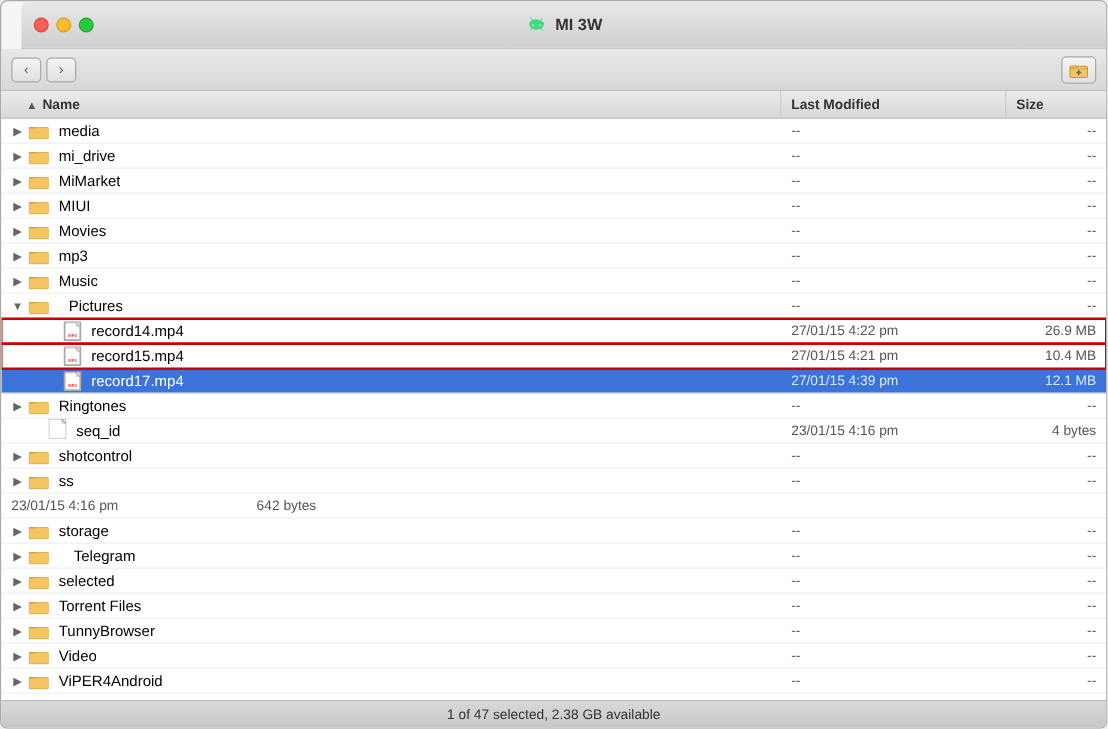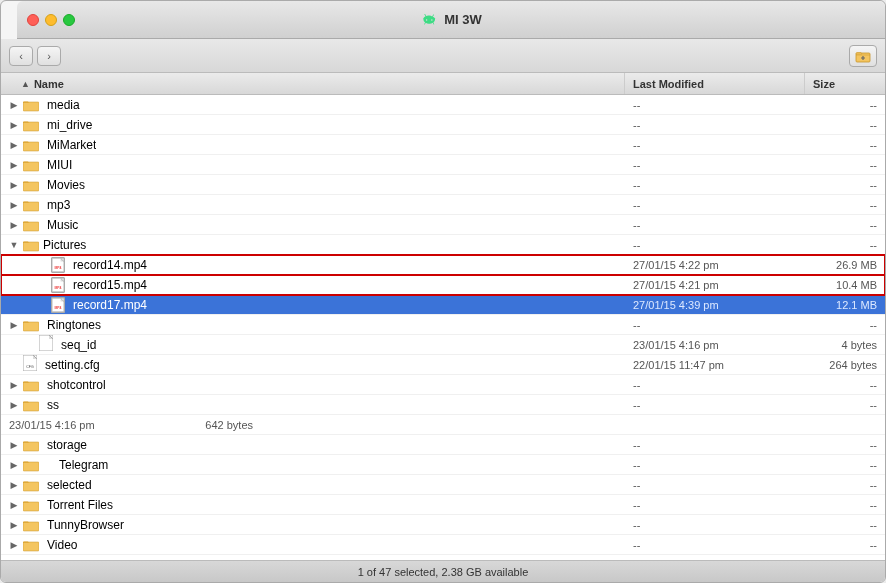--- a/index.html
+++ b/index.html
@@ -395,21 +395,21 @@
         <div class="file-row">
           <div class="file-row-name" style="padding-left: 8px;">
             <span class="expand-arrow">▼</span>
             <span style="position: relative; display: inline-flex; width: 16px; height: 14px; flex-shrink: 0;">
       <svg width="16" height="14" viewBox="0 0 16 14">
         <rect x="0" y="4" width="16" height="9" rx="1" fill="#f4c560"></rect>
         <path d="M0 5V4.5C0 4 0.5 3.5 1 3.5h4l1 1.5H0z" fill="#e8b040"></path>
         <rect x="0" y="4" width="16" height="9" rx="1" fill="none" stroke="#c8952a" stroke-width="0.5"></rect>
       </svg>
             </span>
-            <span style="margin-left: 0; overflow: hidden; text-overflow: ellipsis; white-space: nowrap;">Pictures</span>
+            <span style="margin-left: 12px; overflow: hidden; text-overflow: ellipsis; white-space: nowrap;">Pictures</span>
           </div>
           <div class="file-row-modified">--</div>
           <div class="file-row-size">--</div>
         </div>
         <div class="file-row" style="outline: rgb(204, 0, 0) solid 2px; outline-offset: -1px; z-index: 2; position: relative;">
           <div class="file-row-name" style="padding-left: 36px;">
             <span class="expand-arrow"></span>
             <span style="width: 14px; height: 16px; background: rgb(255, 255, 255); border: 1px solid rgb(170, 170, 170); border-radius: 1px; position: relative; display: inline-flex; align-items: center; justify-content: center; font-size: 5px; font-weight: bold; color: rgb(238, 68, 68); flex-shrink: 0; overflow: hidden;">
               <svg width="14" height="16" viewBox="0 0 14 16">
       <rect width="14" height="16" rx="1" fill="white" stroke="#aaa"></rect>
@@ -478,34 +478,20 @@
       <polygon points="10,0 14,4 10,4" fill="#ddd"></polygon>
       <line x1="10" y1="0" x2="14" y2="4" stroke="#aaa"></line>
     </svg></span>
             <span style="margin-left: 4px; overflow: hidden; text-overflow: ellipsis; white-space: nowrap;">seq_id</span>
           </div>
           <div class="file-row-modified">23/01/15 4:16 pm</div>
           <div class="file-row-size">4 bytes</div>
         </div>
         <div class="file-row">
           <div class="file-row-name" style="padding-left: 8px;">
-            <span class="expand-arrow"></span>
-            <span><svg width="14" height="16" viewBox="0 0 14 16">
-      <rect width="14" height="16" rx="1" fill="white" stroke="#aaa"></rect>
-      <polygon points="10,0 14,4 10,4" fill="#ddd"></polygon>
-      <line x1="10" y1="0" x2="14" y2="4" stroke="#aaa"></line>
-      <text x="7" y="13" text-anchor="middle" font-size="3.5" fill="#444">CFG</text>
-    </svg></span>
-            <span style="margin-left: 4px; overflow: hidden; text-overflow: ellipsis; white-space: nowrap;">setting.cfg</span>
-          </div>
-          <div class="file-row-modified">22/01/15 11:47 pm</div>
-          <div class="file-row-size">264 bytes</div>
-        </div>
-        <div class="file-row">
-          <div class="file-row-name" style="padding-left: 8px;">
             <span class="expand-arrow">▶</span>
             <span style="position: relative; display: inline-flex; width: 16px; height: 14px; flex-shrink: 0;">
       <svg width="16" height="14" viewBox="0 0 16 14">
         <rect x="0" y="4" width="16" height="9" rx="1" fill="#f4c560"></rect>
         <path d="M0 5V4.5C0 4 0.5 3.5 1 3.5h4l1 1.5H0z" fill="#e8b040"></path>
         <rect x="0" y="4" width="16" height="9" rx="1" fill="none" stroke="#c8952a" stroke-width="0.5"></rect>
       </svg>
             </span>
             <span style="margin-left: 4px; overflow: hidden; text-overflow: ellipsis; white-space: nowrap;">shotcontrol</span>
           </div>

